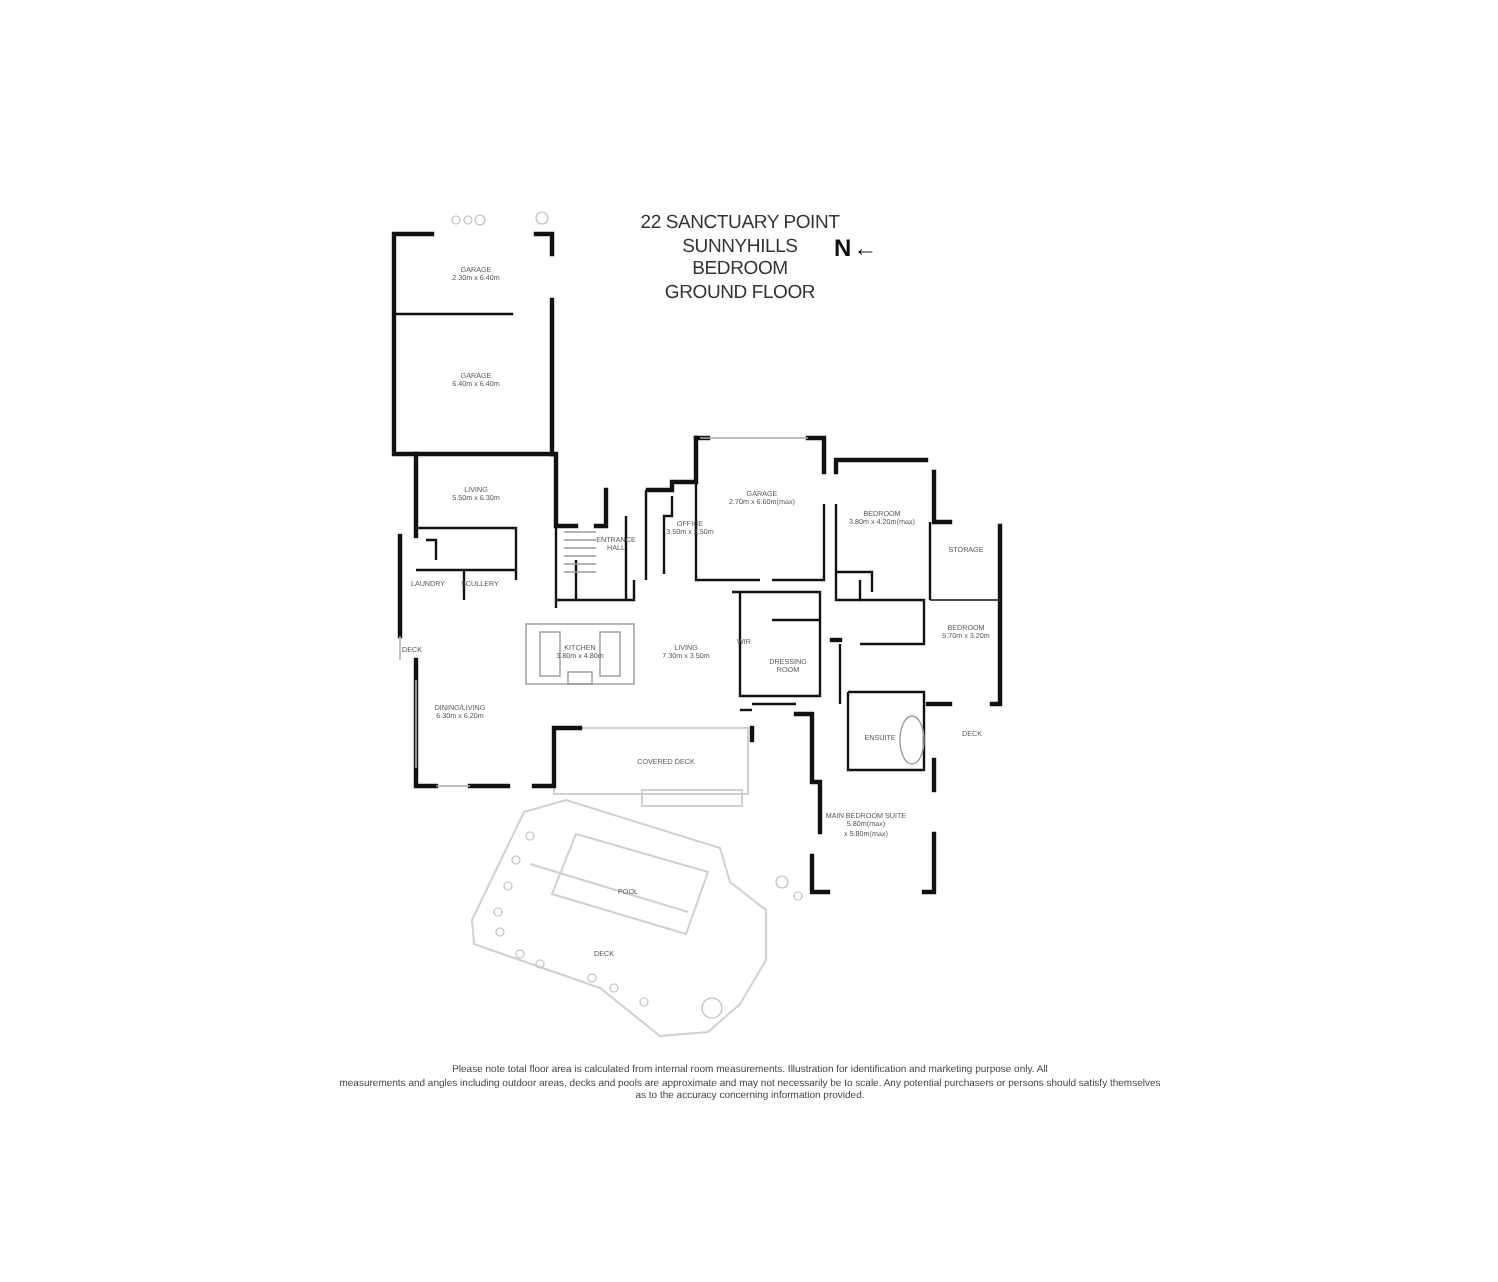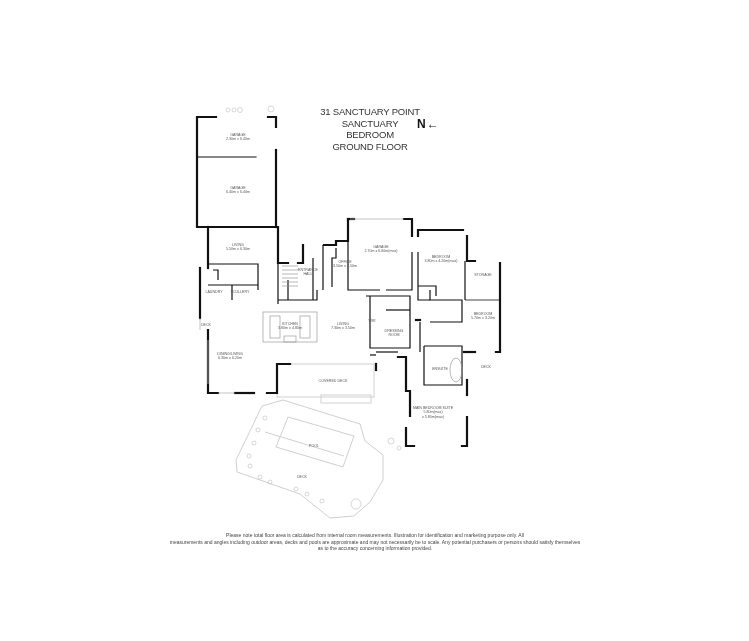--- a/index.html
+++ b/index.html
@@ -9,22 +9,22 @@
   .north .arrow { font-size:12px; margin-left:1px; }
   svg.plan { position:absolute; left:0; top:0; }
   .room-label { position:absolute; text-align:center; font-size:3.6px; line-height:4.4px; color:#555; text-transform:uppercase; white-space:nowrap; transform:translateX(-50%); }
   .room-label .dim { display:block; text-transform:none; }
   .disclaimer { position:absolute; left:120px; top:532px; width:510px; text-align:center; font-size:5px; line-height:6.5px; color:#444; }
 </style>
 </head>
 <body>
 
 <div class="title-block">
-  <div>31 SANCTUARY POINT</div>
-  <div>SANCTUARY</div>
+  <div>22 SANCTUARY POINT</div>
+  <div>SUNNYHILLS</div>
   <div>BEDROOM</div>
   <div>GROUND FLOOR</div>
 </div>
 
 <div class="north">
   <span>N</span><span class="arrow">←</span>
 </div>
 
 <svg class="plan" width="749" height="641" viewBox="0 0 749 641">
   <g fill="none" stroke="#d0d0d0" stroke-width="1">

